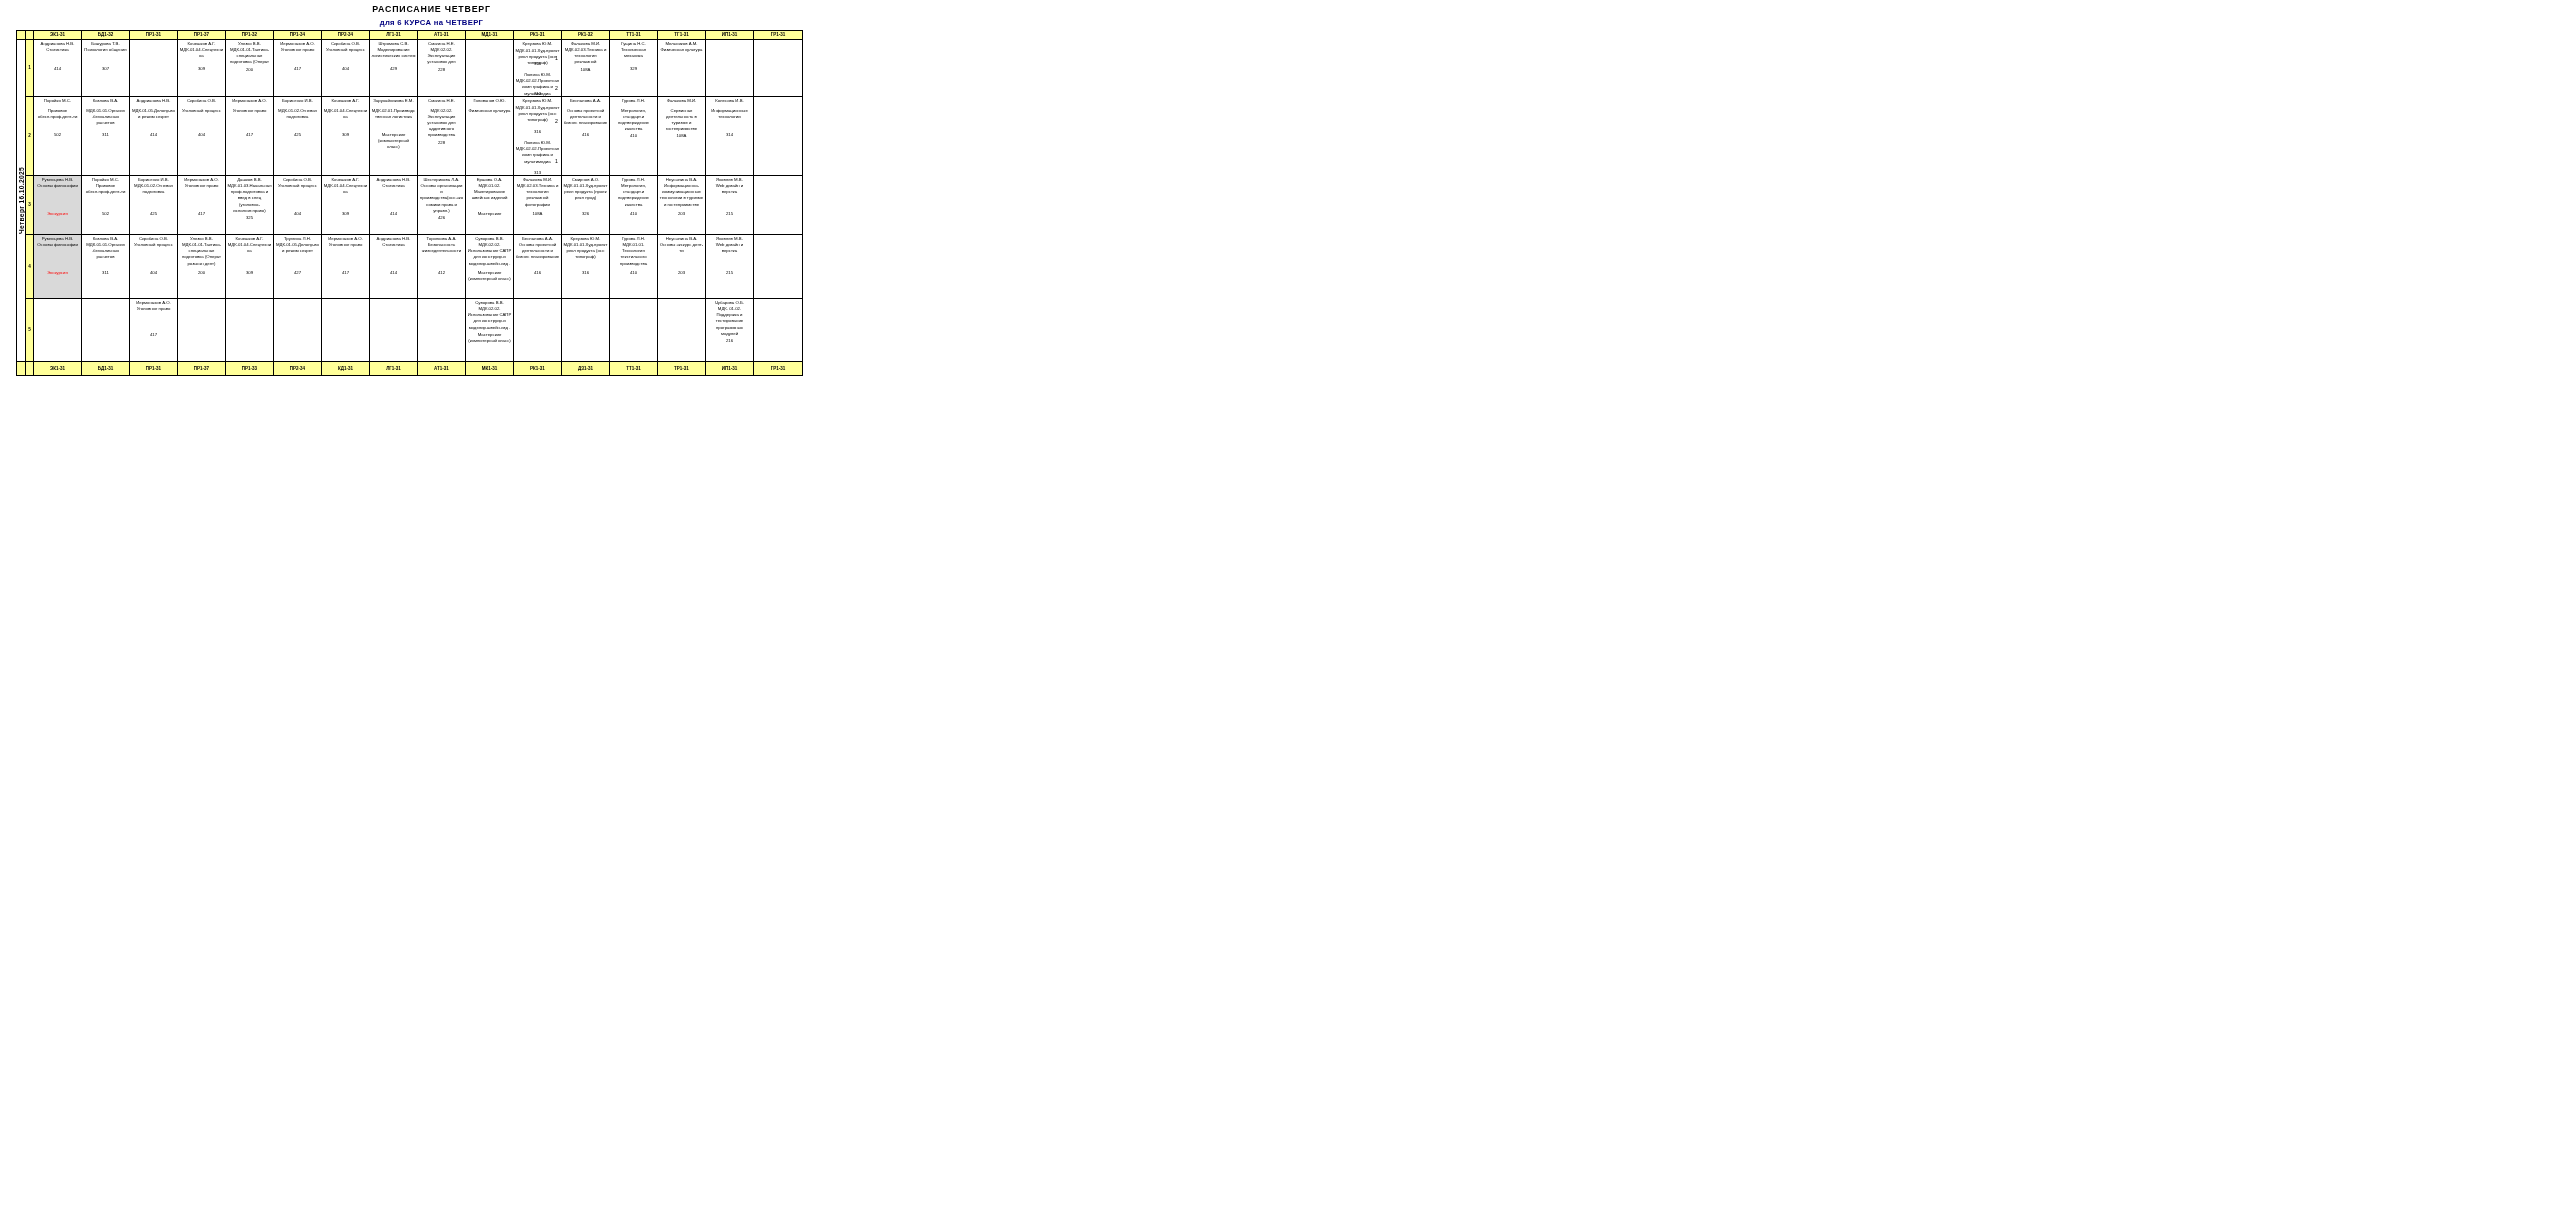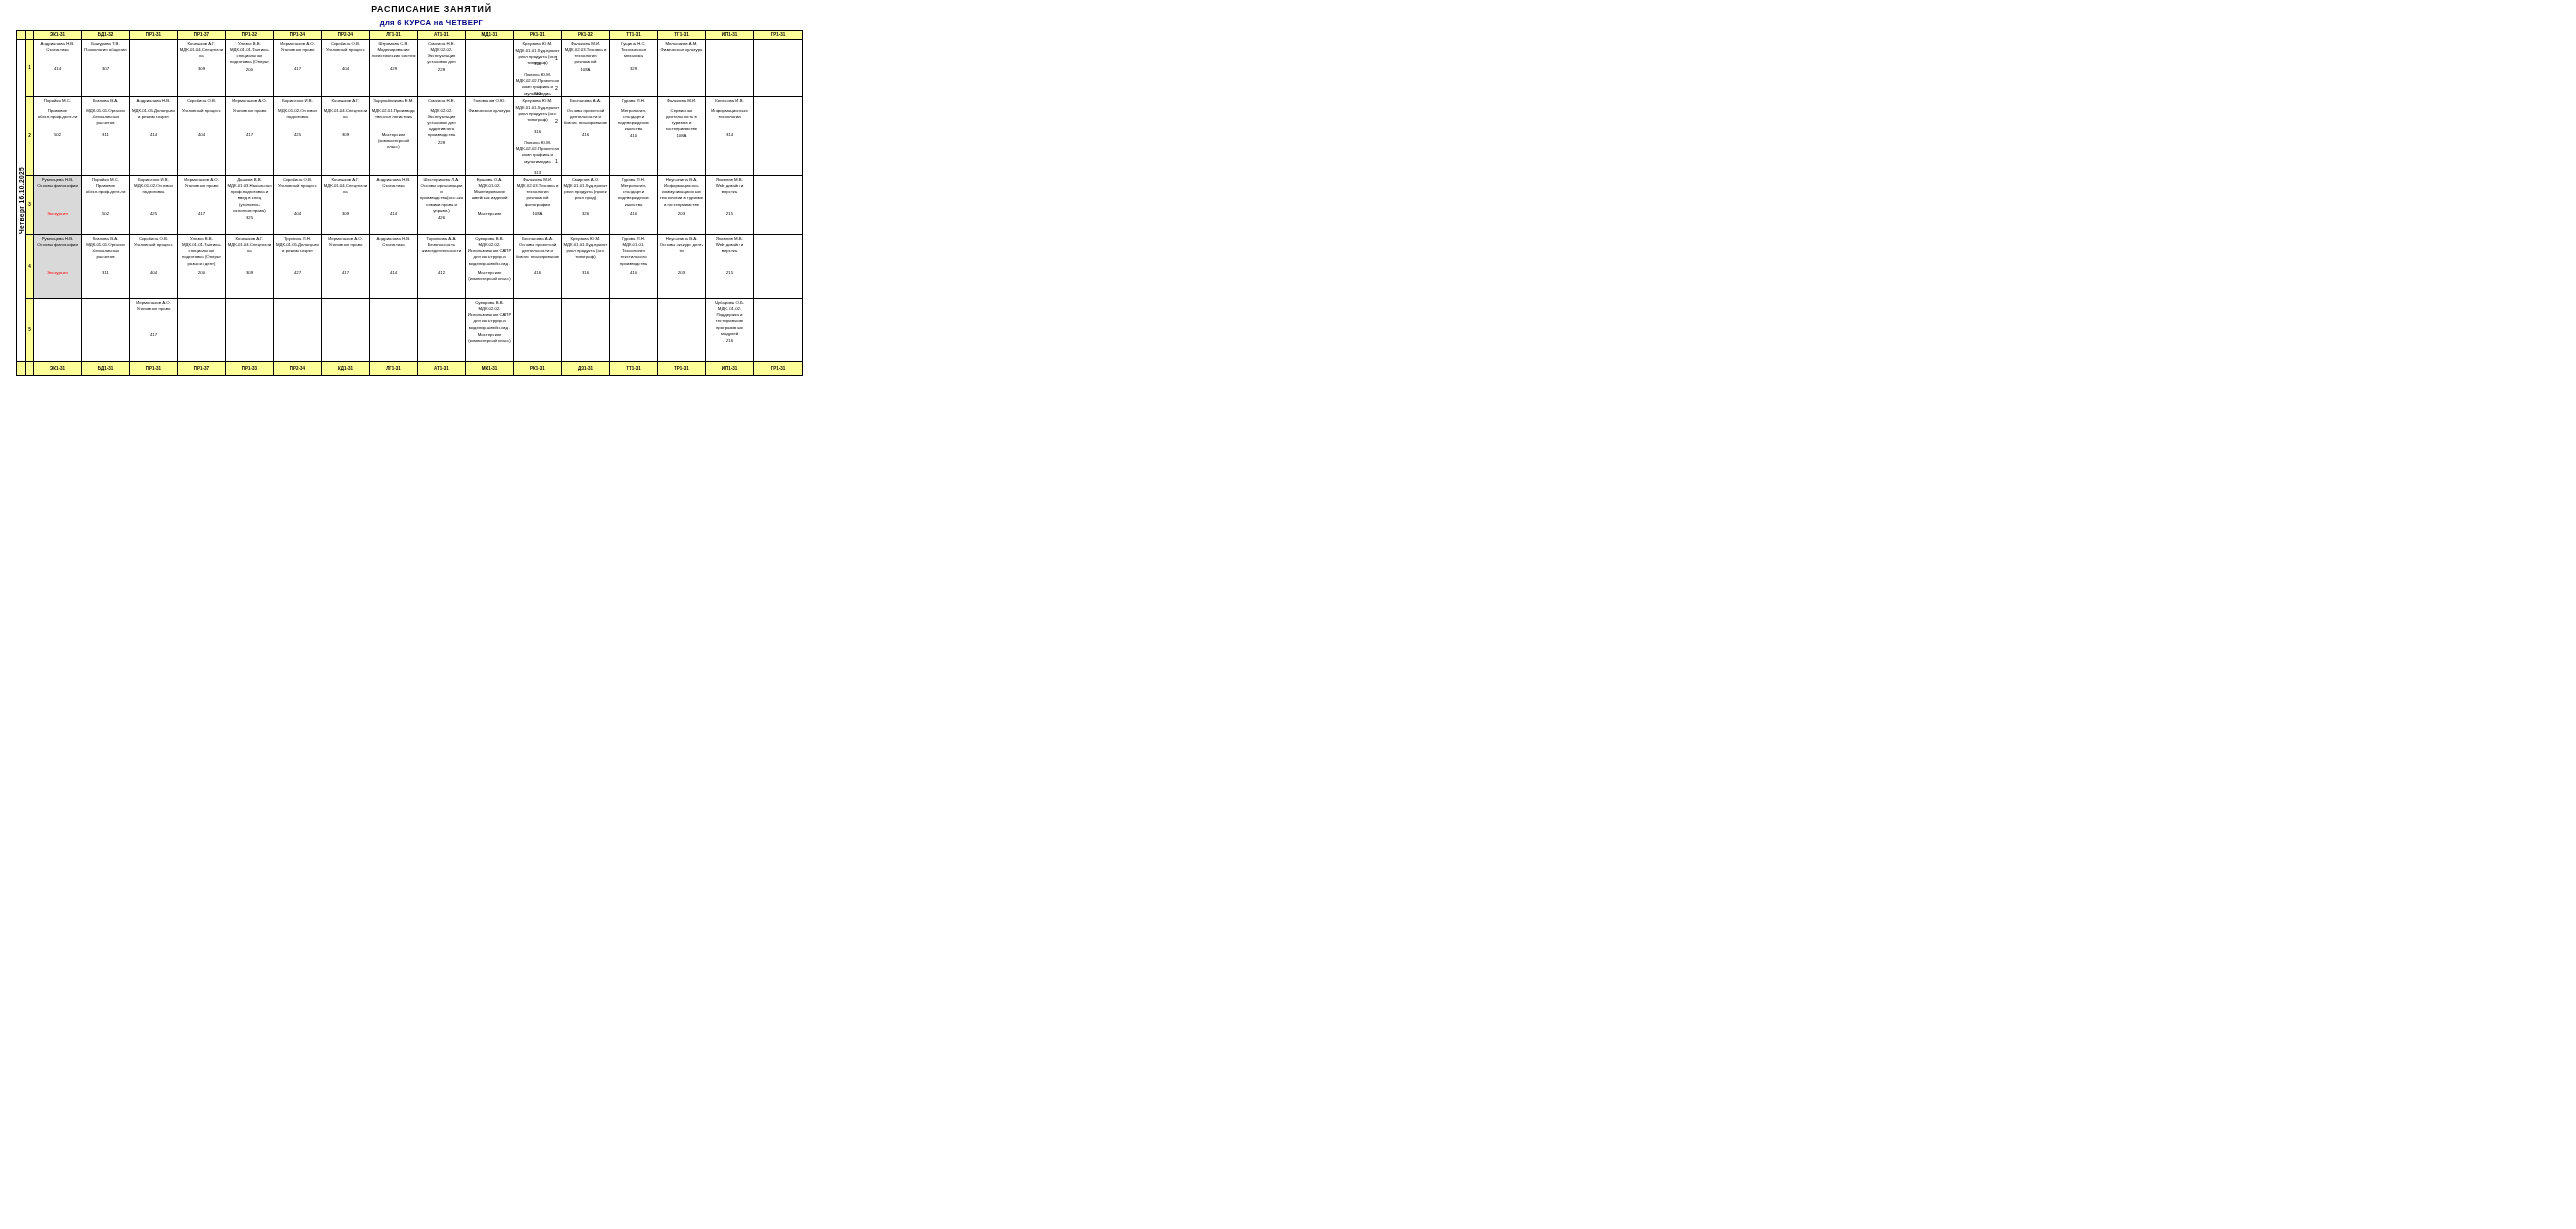--- a/index.html
+++ b/index.html
@@ -45,21 +45,21 @@
   .red{color:#FF0000;}
   .entry{height:50%;position:relative;padding-top:0.5px;}
   .entry2{padding-top:3.1px;}
   .entry .r{position:absolute;bottom:2.1px;left:0;right:0;margin-top:0;}
   .entry .marker{position:absolute;right:1.5px;top:52%;font-size:5.2px;}
 </style>
 </head>
 <body>
 
 <div class="titles">
-  <div class="title">РАСПИСАНИЕ  ЗАНЯТИЙ</div>
+  <div class="title">РАСПИСАНИЕ  ЧЕТВЕРГ</div>
   <div class="subtitle">для 6  КУРСА на ЧЕТВЕРГ</div>
 </div>
 
 <div class="grid" id="grid">
     <div class="hcell yellow thick-b" style="grid-area: 1 / 1;"></div>
     <div class="hcell yellow thick-b" style="grid-area: 1 / 2;"></div>
     <div class="hcell yellow thick-b ghead" style="grid-area: 1 / 3;">ЭК1-31</div>
     <div class="hcell yellow thick-b ghead" style="grid-area: 1 / 4;">БД1-32</div>
     <div class="hcell yellow thick-b ghead" style="grid-area: 1 / 5;">ПР1-31</div>
     <div class="hcell yellow thick-b ghead" style="grid-area: 1 / 6;">ПР1-37</div>

